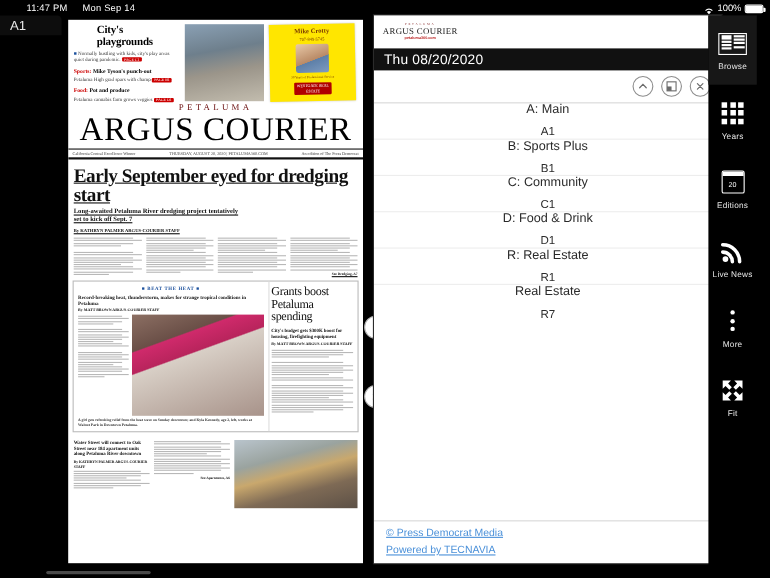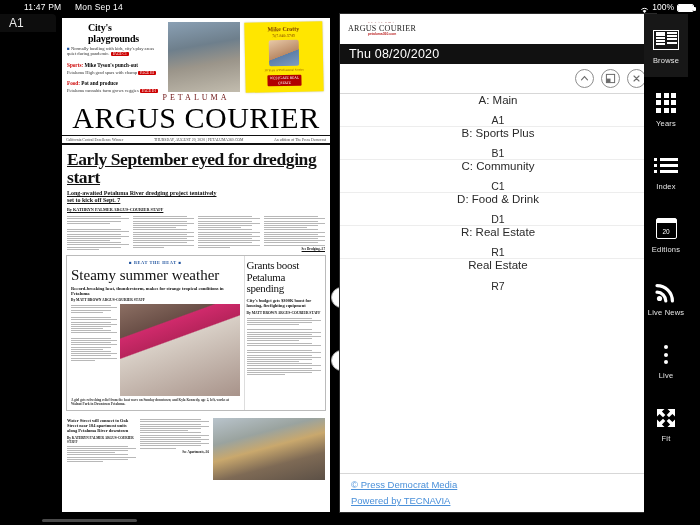--- a/index.html
+++ b/index.html
@@ -324,21 +324,20 @@
           <div style="font-size:3.2px;text-align:right;margin-top:1px;font-weight:bold">See Dredging, A7</div>
         </div>
       </div>
     </div>
 
     <div id="wx">
       <div id="wx-main">
         <div class="beatheat">
           ■&nbsp;<span>BEAT THE HEAT</span>&nbsp;■
         </div>
-        <div id="wx-hed">Steamy summer weather</div>
         <div id="wx-deck">Record-breaking heat, thunderstorm, makes for strange tropical conditions in Petaluma</div>
         <div id="wx-by">By MATT BROWN ARGUS-COURIER STAFF</div>
         <div id="wx-body">
           <div style="width:46px">
             <div class="tline m"></div>
               <div class="tline"></div>
               <div class="tline m"></div>
               <div class="tline s"></div>
             <div style="height:2px"></div>
             <div class="tline m"></div>
@@ -546,39 +545,20 @@
             <i></i>
             <i></i>
             <i></i>
             <i></i>
             <i></i>
           </div>
       </div>
       <div class="rail-label">Years</div>
     </div>
 
-    <div class="rail-item">
-      <div class="rail-ico">
-        <div class="ic-index">
-          <div class="r">
-              <span class="d"></span>
-              <span class="l"></span>
-            </div>
-          <div class="r">
-              <span class="d"></span>
-              <span class="l"></span>
-            </div>
-          <div class="r">
-              <span class="d"></span>
-              <span class="l"></span>
-            </div>
-        </div>
-      </div>
-      <div class="rail-label">Index</div>
-    </div>
 
     <div class="rail-item">
       <div class="rail-ico">
         <div class="ic-cal">
             <span>20</span>
           </div>
       </div>
       <div class="rail-label">Editions</div>
     </div>
 
@@ -595,21 +575,21 @@
 
 
     <div class="rail-item">
       <div class="rail-ico">
         <div class="ic-more">
             <i></i>
             <i></i>
             <i></i>
           </div>
       </div>
-      <div class="rail-label">Live</div>
+      <div class="rail-label">More</div>
     </div>
 
     <div class="rail-item">
       <div class="rail-ico">
         <svg class="ic-fit" viewBox="0 0 24 24">
           <path d="M10.5 3 H3 V10.5 L5.6 7.9 L9 11.3 L11.3 9 L7.9 5.6 Z" fill="#fff"></path>
           <path d="M13.5 21 H21 V13.5 L18.4 16.1 L15 12.7 L12.7 15 L16.1 18.4 Z" fill="#fff"></path>
           <path d="M21 10.5 V3 H13.5 L16.1 5.6 L12.7 9 L15 11.3 L18.4 7.9 Z" fill="#fff"></path>
           <path d="M3 13.5 V21 H10.5 L7.9 18.4 L11.3 15 L9 12.7 L5.6 16.1 Z" fill="#fff"></path>
         </svg>

